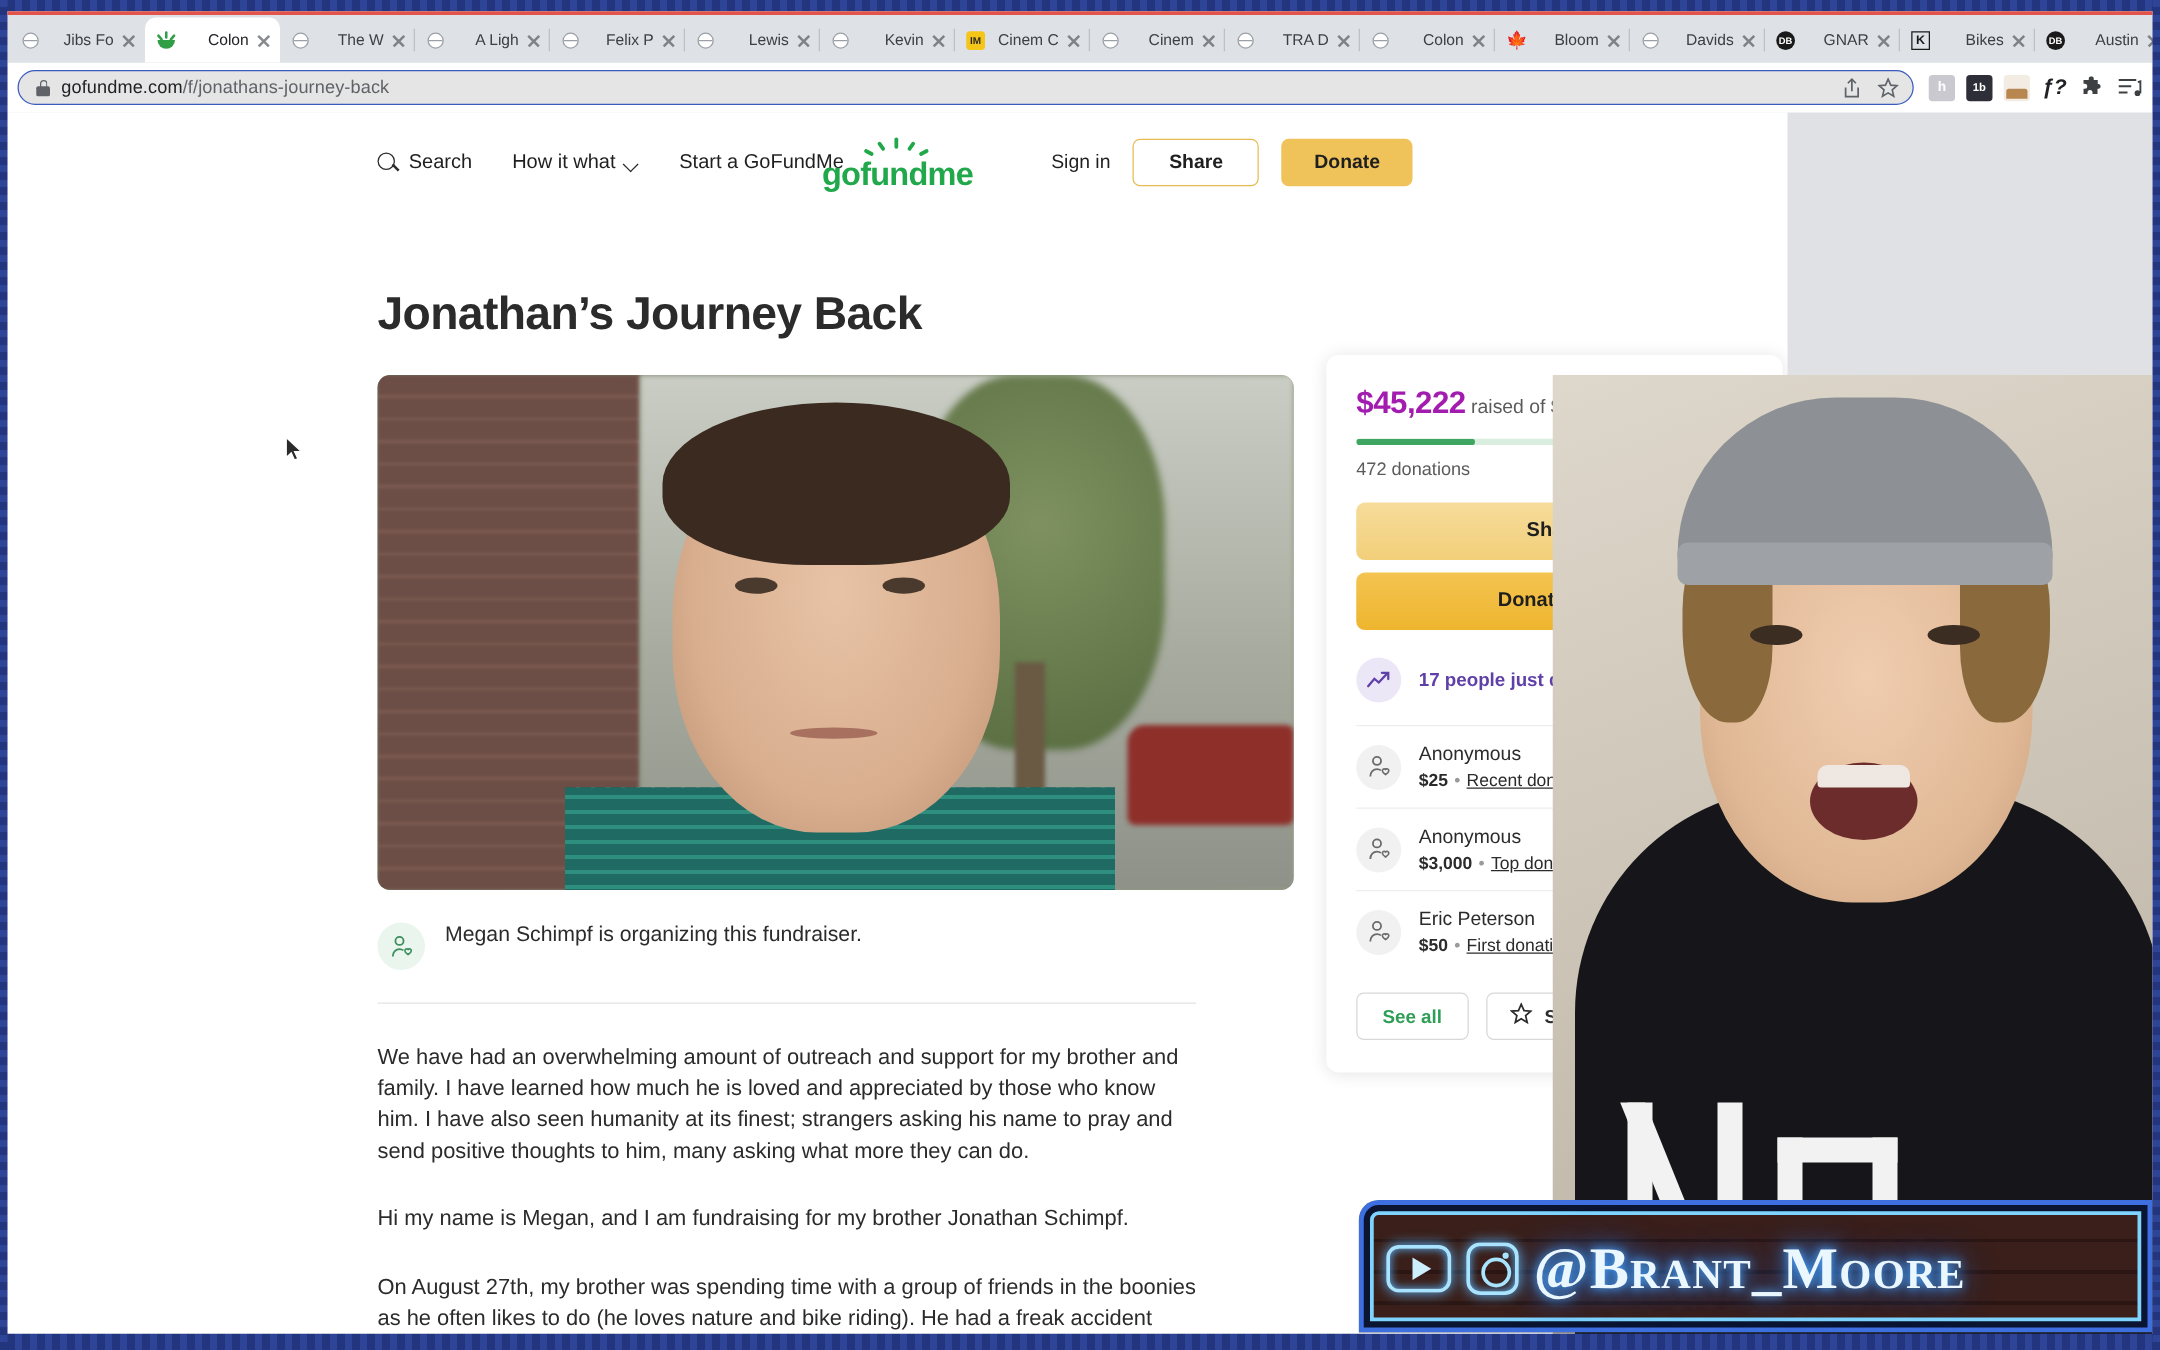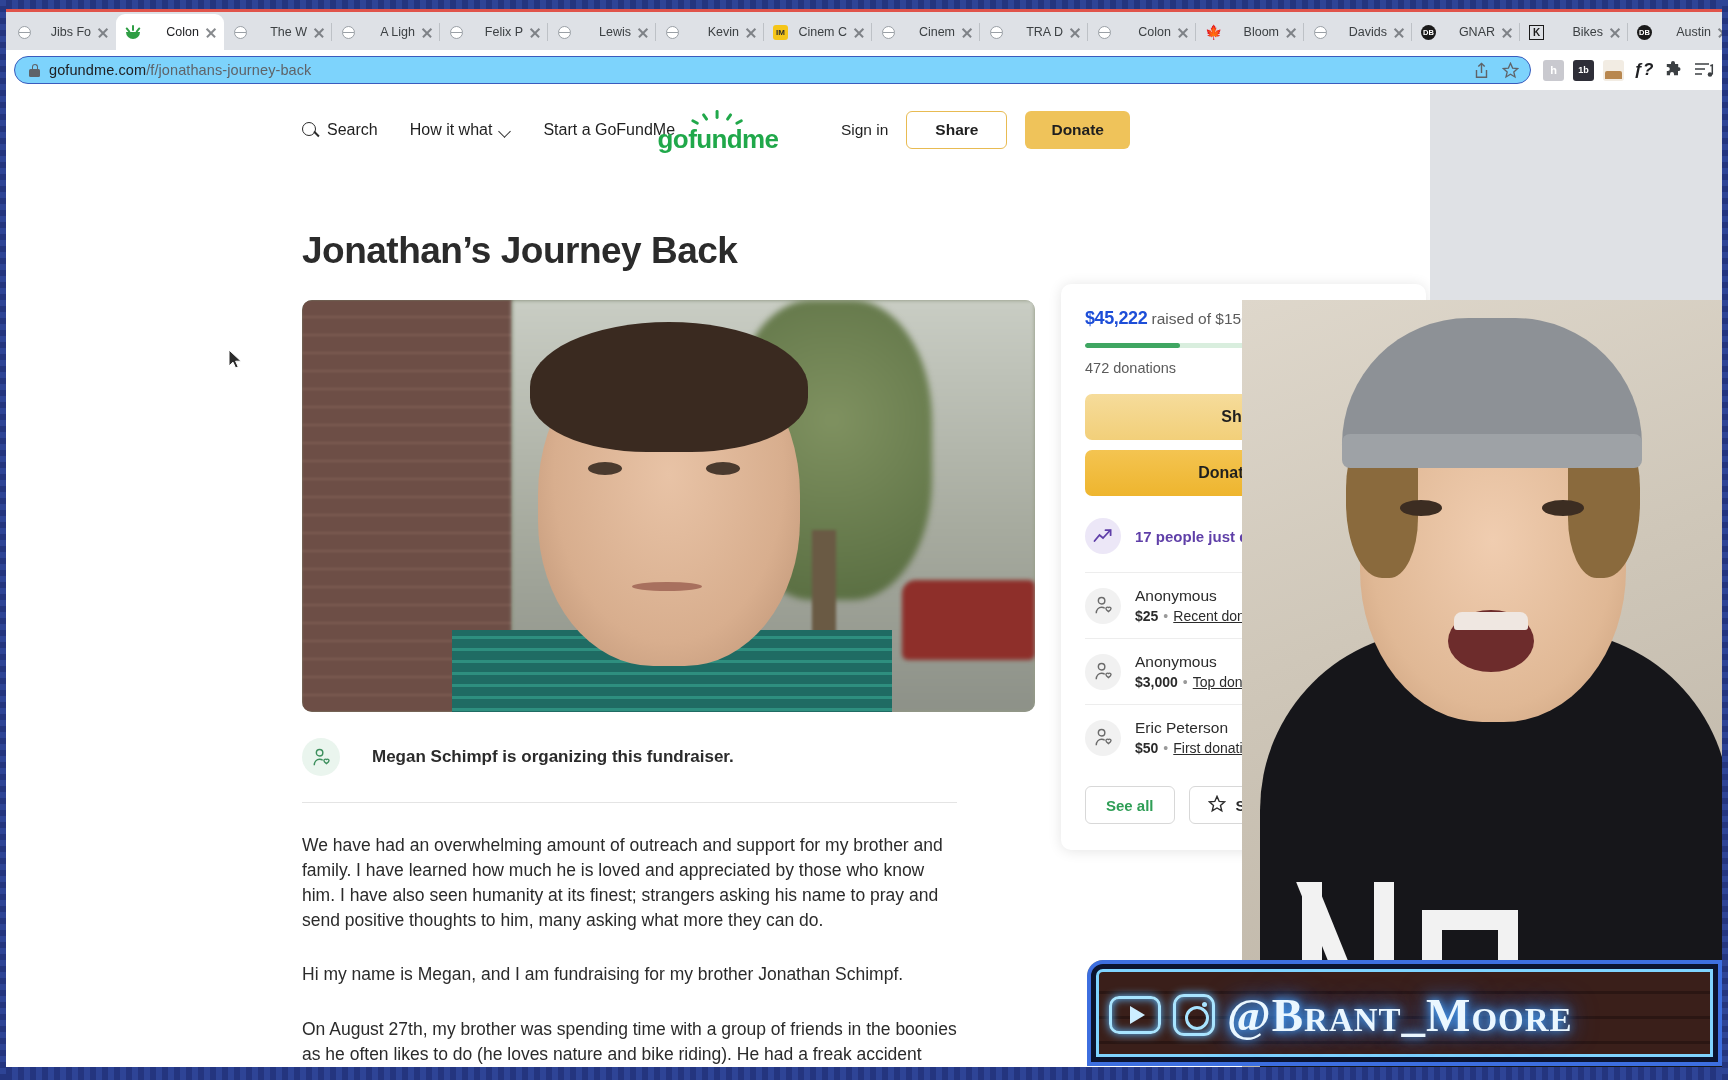--- a/index.html
+++ b/index.html
@@ -53,21 +53,21 @@
   .fv-gfm .ray { position:absolute; width:2px; height:6px; background:#2f9e44; border-radius:1px; }
   .fv-gfm .arc { position:absolute; left:1px; bottom:0; width:14px; height:7px; border-radius:0 0 9px 9px; background:#2f9e44; }
   .fv-yellow { width:15px; height:15px; border-radius:3px; background:#f5c518; display:flex; align-items:center; justify-content:center; font-size:8px; font-weight:bold; color:#2b2b2b; }
   .fv-red { width:15px; height:15px; color:#c2185b; font-size:14px; line-height:15px; text-align:center; }
   .fv-dark { width:15px; height:15px; border-radius:50%; background:#1a1a1a; color:#fff; font-size:7.5px; font-weight:bold; display:flex; align-items:center; justify-content:center; }
   .fv-k { width:15px; height:15px; border:1.6px solid #1a1a1a; color:#1a1a1a; font-size:10px; font-weight:bold; display:flex; align-items:center; justify-content:center; }
 
   
   .toolbar { height:40px; background:#fff; display:flex; align-items:center; padding:0 8px; }
   .omnibox {
-    flex:1 1 auto; height:28px; border:1.6px solid #3a5bbd; border-radius:16px; background:#7dd3fc;
+    flex:1 1 auto; height:28px; border:1.6px solid #3a5bbd; border-radius:16px; background:#e5e5e5;
     display:flex; align-items:center; padding:0 10px 0 14px; gap:9px; margin-right:6px;
   }
   .lock { width:11px; height:13px; position:relative; flex:0 0 11px; }
   .lock .body { position:absolute; left:0; bottom:0; width:11px; height:8px; background:#5f6368; border-radius:1.5px; }
   .lock .shk  { position:absolute; left:2.6px; top:0; width:6px; height:6px; border:1.6px solid #5f6368; border-bottom:none; border-radius:3px 3px 0 0; }
   .url { font-size:14.5px; color:#202124; white-space:nowrap; overflow:hidden; flex:1 1 auto; letter-spacing:.1px; }
   .url .dim { color:#5f6368; }
   .ob-ico { width:20px; height:20px; flex:0 0 20px; display:flex; align-items:center; justify-content:center; color:#5f6368; }
   .ext-row { display:flex; align-items:center; gap:9px; padding-left:6px; }
   .ext { width:21px; height:21px; display:flex; align-items:center; justify-content:center; font-size:11px; font-weight:bold; }
@@ -113,31 +113,31 @@
   .hero .head  { position:absolute; left:236px; top:36px; width:262px; height:330px;
                  background:radial-gradient(ellipse at 50% 42%, #e8c3a6 0%, #d8ae8e 62%, #b98f71 100%); border-radius:48% 48% 44% 44%; }
   .hero .hair  { position:absolute; left:228px; top:22px; width:278px; height:130px; background:#3a2a20; border-radius:50% 50% 42% 42%; }
   .hero .eyeL  { position:absolute; left:286px; top:162px; width:34px; height:13px; background:#4a3a2e; border-radius:50%; }
   .hero .eyeR  { position:absolute; left:404px; top:162px; width:34px; height:13px; background:#4a3a2e; border-radius:50%; }
   .hero .mouth { position:absolute; left:330px; top:282px; width:70px; height:9px; background:#a8705e; border-radius:50%; }
   .hero .shirt { position:absolute; left:150px; top:330px; width:440px; height:90px;
                  background:repeating-linear-gradient(0deg,#1f6b63 0 9px,#2e8f7f 9px 12px),
                             repeating-linear-gradient(90deg,#17564f 0 9px,#3aa394 9px 12px); }
 
-  .organizer { display:flex; align-items:center; gap:32px; margin:26px 0 0; padding:0 0 26px;font-weight:bold; }
+  .organizer { display:flex; gap:16px; margin:26px 0 0; padding:0 0 26px; }
   .av-circle { width:38px; height:38px; border-radius:50%; background:#eaf5ee; display:flex; align-items:center; justify-content:center; flex:0 0 38px; }
   .org-text { font-size:17px; color:#2b2b2b; }
   .hr { width:655px; height:1px; background:#e4e4e4; }
   .body-p { width:655px; font-size:17.5px; line-height:1.42; color:#2b2b2b; margin-top:30px; }
 
   
   .panel { position:absolute; left:1055px; top:194px; width:365px; background:#fff;
            border-radius:10px; box-shadow:0 1px 14px rgba(0,0,0,.11); padding:24px 24px 26px; }
   .raised { font-size:15.5px; color:#5b5b5b; }
-  .raised b { font-size:18px; color:#1d4ed8; letter-spacing:-.4px; }
+  .raised b { font-size:25px; color:#a21caf; letter-spacing:-.4px; }
   .bar { height:5px; border-radius:3px; background:#d9eede; margin:14px 0 12px; position:relative; overflow:hidden; }
   .bar .fill { position:absolute; left:0; top:0; height:5px; border-radius:3px; background:#3fa662; }
   .dcount { font-size:14.5px; color:#5b5b5b; }
   .btn-share-p { margin-top:18px; height:46px; border-radius:7px; background:linear-gradient(180deg,#f6dc9b,#f2cf79);
                  display:flex; align-items:center; justify-content:center; font-size:16px; font-weight:bold; color:#1f1f1f; cursor:pointer; }
   .btn-donate-p { margin-top:10px; height:46px; border-radius:7px; background:linear-gradient(180deg,#f4c451,#eeb52e);
                   display:flex; align-items:center; justify-content:center; font-size:16px; font-weight:bold; color:#1f1f1f; cursor:pointer; }
   .just-donated { display:flex; align-items:center; gap:14px; margin-top:22px; padding-bottom:18px; }
   .jd-ic { width:36px; height:36px; border-radius:50%; background:#ece7f7; display:flex; align-items:center; justify-content:center; flex:0 0 36px; }
   .jd-tx { font-size:15px; font-weight:bold; color:#5f3fa8; }

